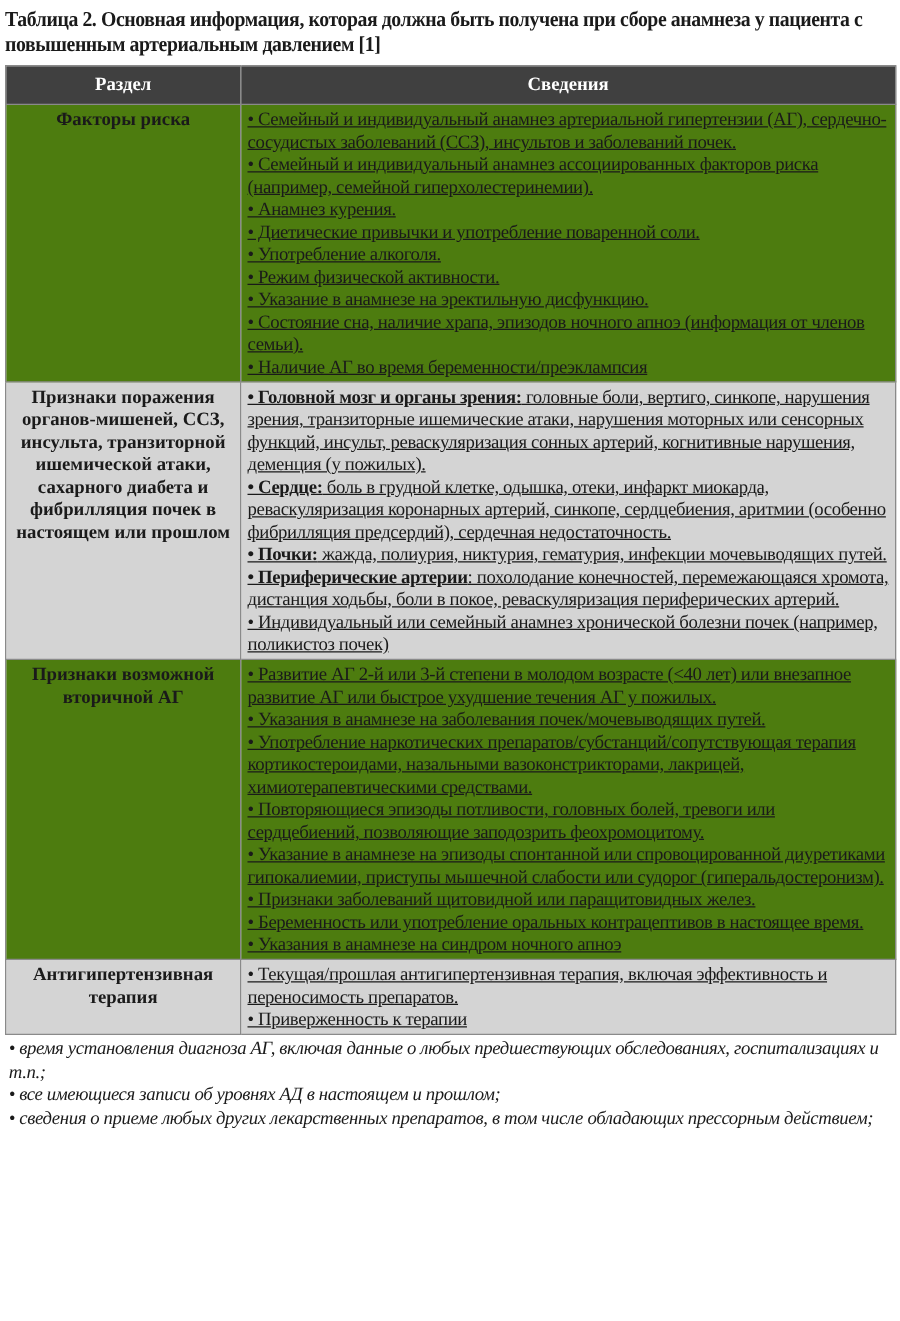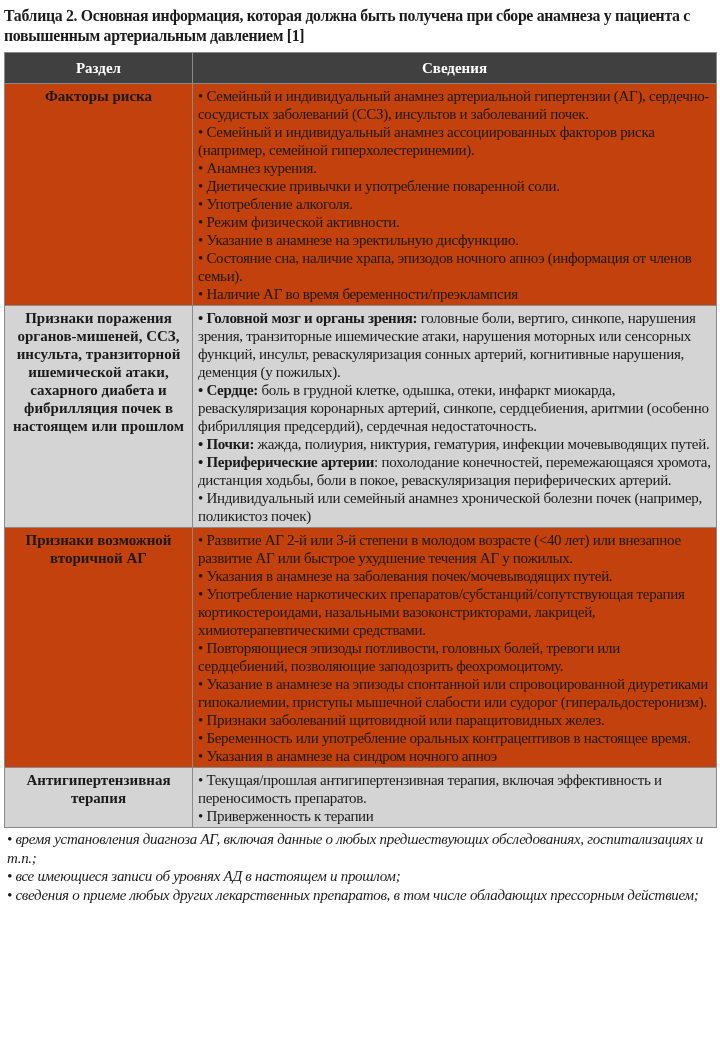--- a/index.html
+++ b/index.html
@@ -39,29 +39,30 @@
     padding: 0;
   }
   td {
     border: 1px solid #8a8a8a;
     vertical-align: top;
     font-size: 15px;
     line-height: 18px;
     padding: 3px 5px 2px 5px;
   }
   tr.gray td { background: #d4d4d4; }
-  tr.white td { background: #c2410c; }
+  tr.white td { background: #4d7c0f; }
   td.section {
     font-weight: bold;
     text-align: center;
     padding: 3px 4px;
   }
   .cond {
     display: block;
     letter-spacing: -0.3px;
+    text-decoration: underline;
   }
   .item { display: block; }
   .item b { font-weight: bold; }
   .notes {
     font-style: italic;
     font-size: 15px;
     line-height: 18.5px;
     margin-top: 2px;
     padding-left: 3px;
     letter-spacing: -0.3px;

